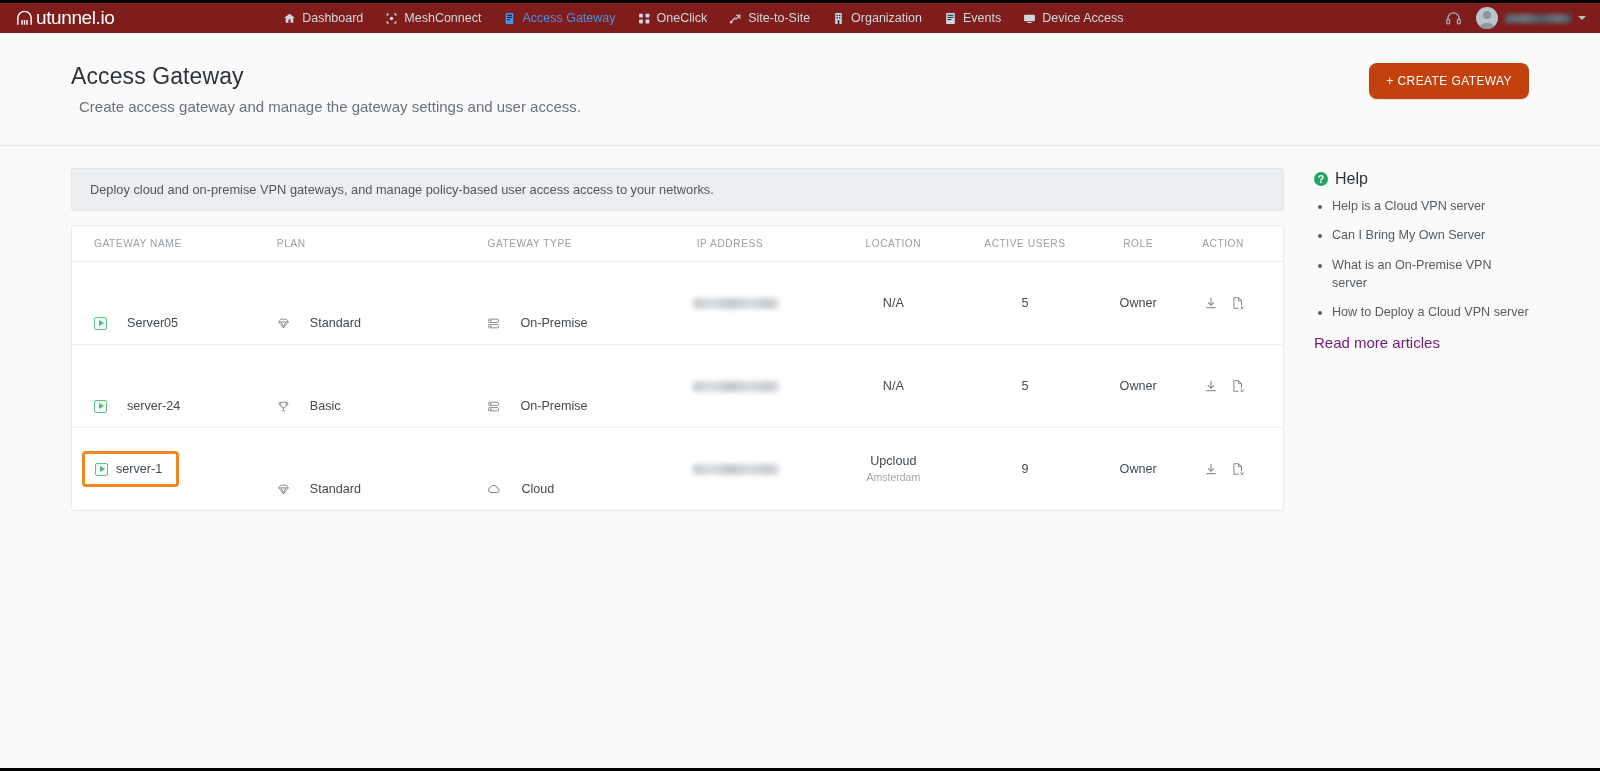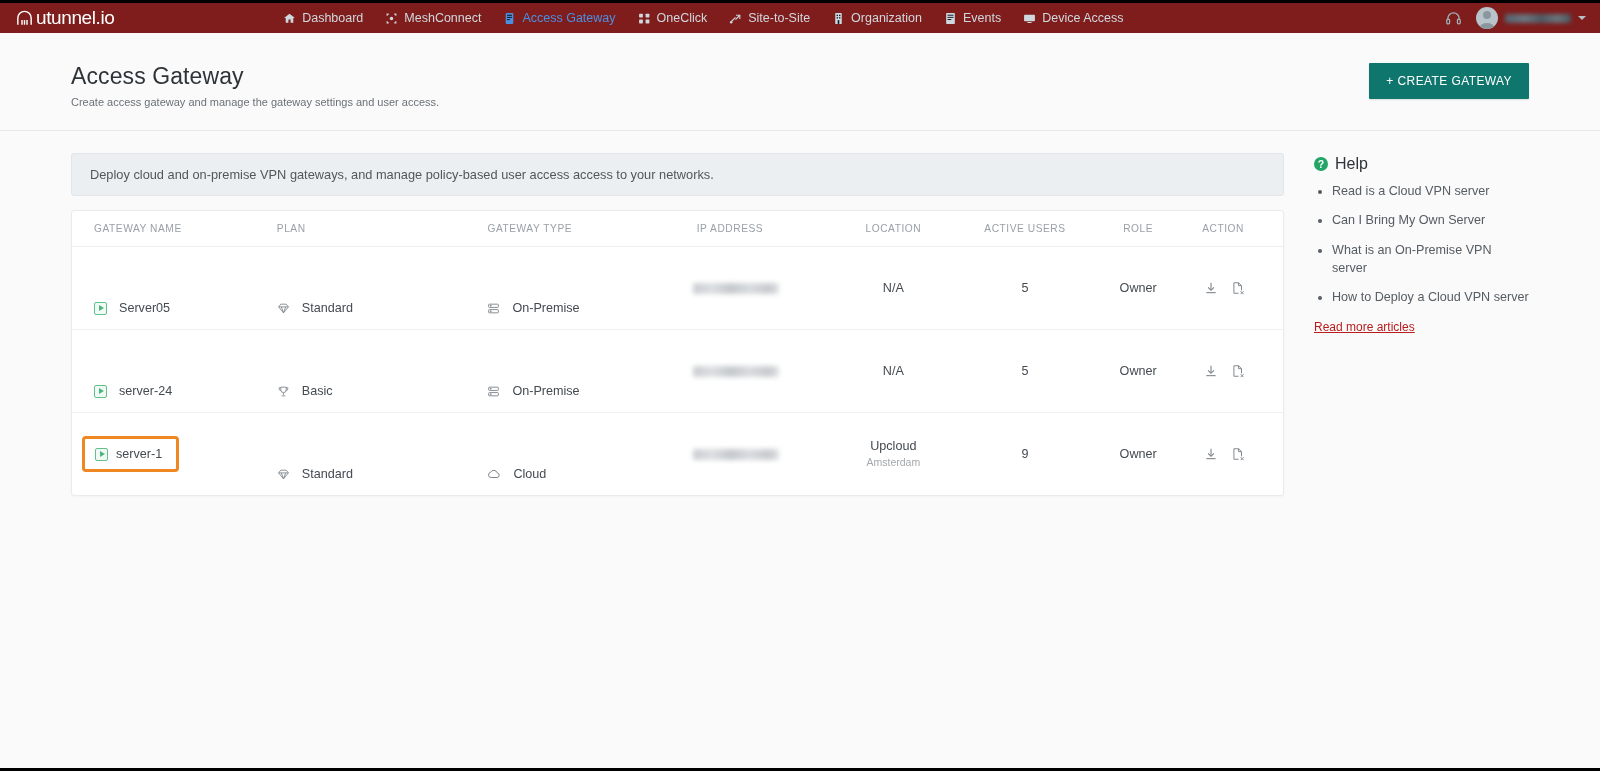--- a/index.html
+++ b/index.html
@@ -105,28 +105,28 @@
   }
   .pagehead-inner {
     width: 1490px; margin: 0 auto;
     padding: 0 16px;
     display: flex; align-items: flex-start; justify-content: space-between;
   }
   .page-title {
     font-size: 23px; color: #2e3338; font-weight: 400;
     margin: 0 0 6px 0; letter-spacing: 0.1px;
   }
-  .page-sub { font-size: 11px; color: #6b7177; margin: 0; }
+  .page-sub { font-size: 15px; color: #6b7177; margin: 8px; }
   .btn-create {
-    background: #0f766e;
+    background: #c2410c;
     color: #fff;
     font-size: 12px;
     letter-spacing: 0.4px;
     border: none;
-    border-radius: 1px;
+    border-radius: 8px;
     padding: 11px 17px;
     cursor: pointer;
     font-family: inherit;
     box-shadow: 0 1px 2px rgba(0,0,0,0.12);
   }
 
   
   .body-wrap {
     width: 1490px; margin: 0 auto;
     padding: 22px 16px 0 16px;
@@ -179,21 +179,21 @@
   .c-type   { width: 195px; }
   .c-ip     { width: 135px; text-align: left; }
   .c-loc    { width: 130px; text-align: center; }
   .c-users  { width: 120px; text-align: center; }
   .c-role   { width: 95px;  text-align: center; }
   .c-action { width: 90px;  text-align: left; }
   thead .c-ip { padding-left: 14px !important; }
   thead .c-loc, thead .c-users, thead .c-role { text-align: center; }
   thead .c-action { text-align: left; padding-left: 14px !important; }
 
-  .cell-inline { display: flex; align-items: center; gap: 12px; margin-top: 40px; }
+  .cell-inline { display: flex; align-items: center; gap: 20px; margin-top: 40px; }
 
   .status-icon {
     width: 13px; height: 13px;
     border: 1.4px solid #62c08a;
     border-radius: 2px;
     display: inline-flex; align-items: center; justify-content: center;
     flex: 0 0 auto;
     background: #f1fbf5;
   }
   .status-icon::after {
@@ -250,23 +250,22 @@
   .help-list { margin: 0; padding: 0 0 0 18px; list-style: disc; }
   .help-list li {
     font-size: 12.6px; color: #555c62;
     line-height: 1.45;
     margin-bottom: 11px;
     cursor: pointer;
   }
   .help-list li::marker { color: #555c62; }
   .read-more {
     display: inline-block;
-    font-size: 12px;
-    color: #b91c1c;
-    text-decoration: underline;
+    font-size: 15px;
+    color: #701a75;
     cursor: pointer;
     margin-top: 2px;
   }
 </style>
 </head>
 <body>
 
 <div class="page">
 
   <div class="topnav">
@@ -613,21 +612,21 @@
         </table>
       </div>
     </div>
 
     <div class="help-col">
       <h2 class="help-title">
         <span class="help-q">?</span>
         <span>Help</span>
       </h2>
       <ul class="help-list">
-        <li>Read is a Cloud VPN server</li>
+        <li>Help is a Cloud VPN server</li>
         <li>Can I Bring My Own Server</li>
         <li>What is an On-Premise VPN server</li>
         <li>How to Deploy a Cloud VPN server</li>
       </ul>
       <span class="read-more">Read more articles</span>
     </div>
 
   </div>
 </div>
 

